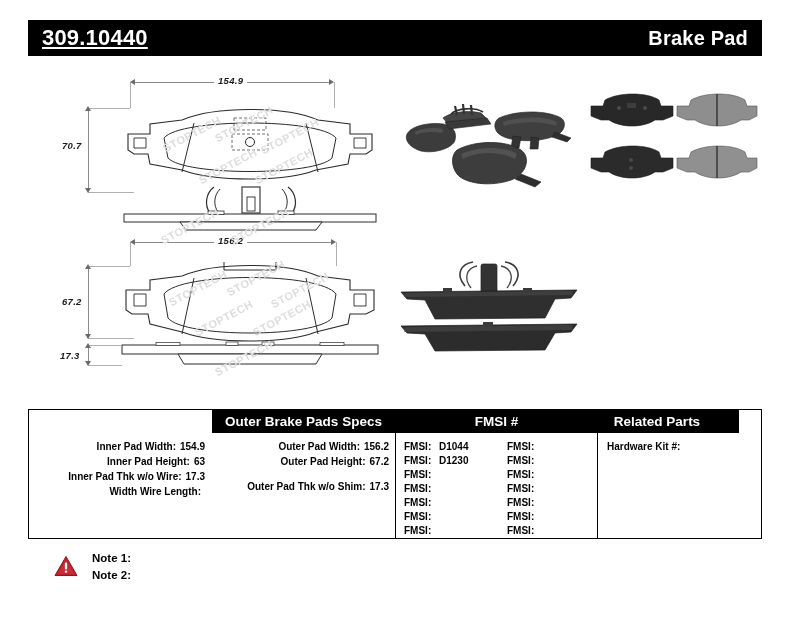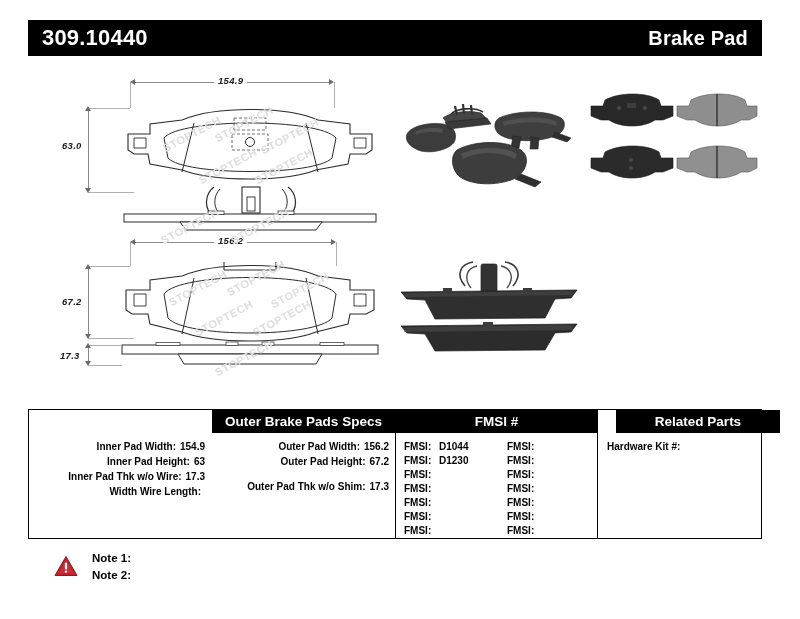--- a/index.html
+++ b/index.html
@@ -12,20 +12,21 @@
 
   
   #header-bar{
     position:absolute;left:28px;top:20px;width:734px;height:36px;
     background:#000;
   }
   #header-part-number{
     position:absolute;left:14px;top:50%;transform:translateY(-50%);
     color:#fff;font-size:22px;font-weight:bold;letter-spacing:0.2px;
     white-space:nowrap;
+    text-decoration:underline;
   }
   #header-product-type{
     position:absolute;right:14px;top:50%;transform:translateY(-50%);
     color:#fff;font-size:20px;font-weight:bold;letter-spacing:0.2px;
     white-space:nowrap;
   }
 
   
   #drawing-area{
     position:absolute;left:0;top:60px;width:800px;height:335px;
@@ -151,21 +152,21 @@
   <div class="dim-line-h" style="left:132px;top:22px;width:200px;"></div>
   <div class="arrow-l" style="left:130px;top:19px;"></div>
   <div class="arrow-r" style="left:329px;top:19px;"></div>
   <div class="dim-text" style="left:214px;top:15px;background:#fff;padding:0 4px;">154.9</div>
 
   <div class="ext-line-h" style="left:88px;top:48px;width:42px;"></div>
   <div class="ext-line-h" style="left:88px;top:132px;width:46px;"></div>
   <div class="dim-line-v" style="left:88px;top:50px;height:80px;"></div>
   <div class="arrow-u" style="left:85px;top:46px;"></div>
   <div class="arrow-d" style="left:85px;top:128px;"></div>
-  <div class="dim-text" style="left:62px;top:80px;">63.0</div>
+  <div class="dim-text" style="left:62px;top:80px;">70.7</div>
 
   <div class="ext-line-v" style="left:130px;top:182px;height:24px;"></div>
   <div class="ext-line-v" style="left:336px;top:182px;height:24px;"></div>
   <div class="dim-line-h" style="left:132px;top:182px;width:202px;"></div>
   <div class="arrow-l" style="left:130px;top:179px;"></div>
   <div class="arrow-r" style="left:331px;top:179px;"></div>
   <div class="dim-text" style="left:214px;top:175px;background:#fff;padding:0 4px;">156.2</div>
 
   <div class="ext-line-h" style="left:88px;top:206px;width:42px;"></div>
   <div class="ext-line-h" style="left:88px;top:278px;width:46px;"></div>
@@ -254,21 +255,21 @@
 
 </div>
 
 <div id="spec-table">
 
   <div class="col-div" style="left:366px;"></div>
   <div class="col-div" style="left:568px;"></div>
 
   <div class="hdr-cell" style="left:183px;width:183px;">Outer Brake Pads Specs</div>
   <div class="hdr-cell" style="left:367px;width:201px;">FMSI #</div>
-  <div class="hdr-cell" style="left:587px;width:164px;">Related Parts</div>
+  <div class="hdr-cell" style="left:546px;width:164px;">Related Parts</div>
 
   <div class="spec-row" style="left:0px;top:31px;width:176px;text-align:right;">
     <span class="spec-label">Inner Pad Width:</span><span class="spec-value">154.9</span>
   </div>
   <div class="spec-row" style="left:0px;top:46px;width:176px;text-align:right;">
     <span class="spec-label">Inner Pad Height:</span><span class="spec-value">63</span>
   </div>
   <div class="spec-row" style="left:0px;top:61px;width:176px;text-align:right;">
     <span class="spec-label">Inner Pad Thk w/o Wire:</span><span class="spec-value">17.3</span>
   </div>

